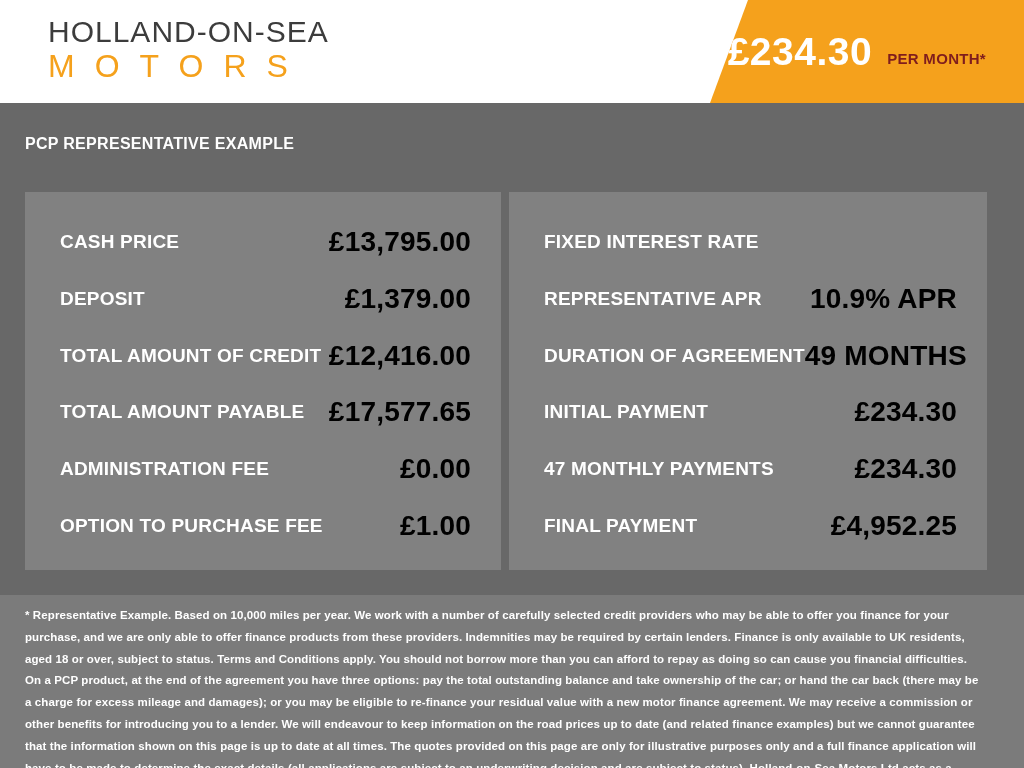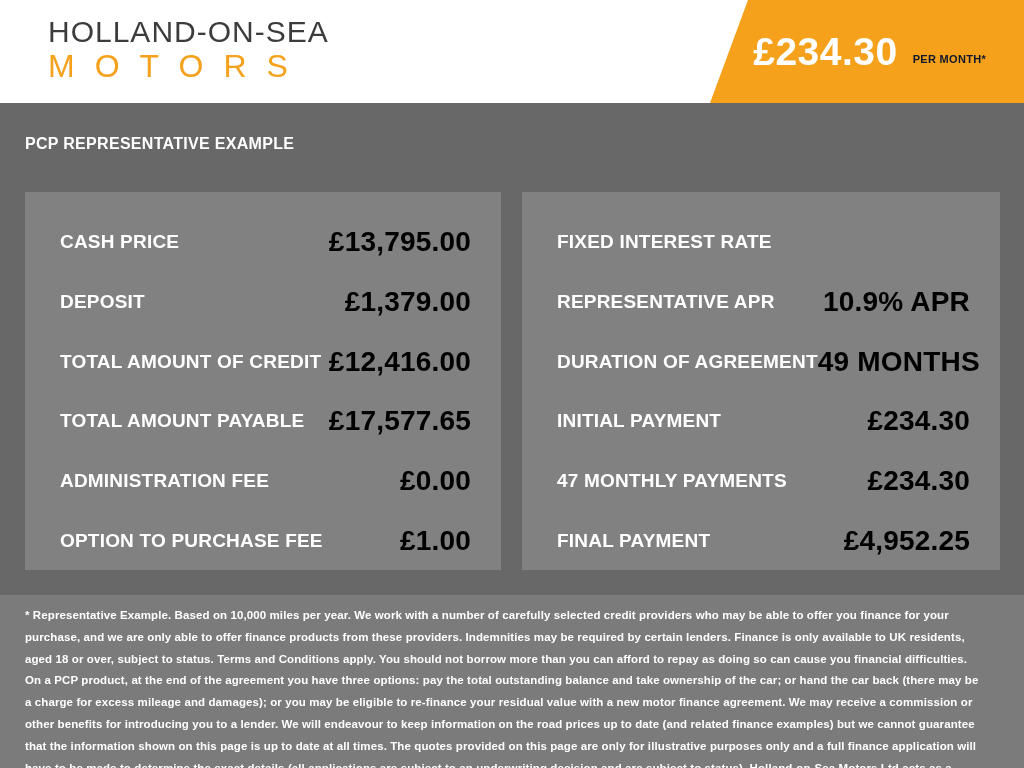--- a/index.html
+++ b/index.html
@@ -54,23 +54,23 @@
     box-sizing: border-box;
     padding-right: 38px;
   }
   .price-main {
     font-size: 39px;
     font-weight: 700;
     color: #ffffff;
     letter-spacing: 0.5px;
   }
   .price-suffix {
-    font-size: 11px;
-    font-weight: 700;
-    color: #0f172a;
+    font-size: 15px;
+    font-weight: 700;
+    color: #7f1d1d;
     margin-left: 15px;
     margin-top: 14px;
     letter-spacing: 0.3px;
   }
 
   
   .main {
     position: relative;
     width: 1024px;
     height: 492px;
@@ -84,27 +84,27 @@
     font-size: 16px;
     font-weight: 700;
     letter-spacing: 0.3px;
   }
   .panel {
     position: absolute;
     top: 89px;
     height: 378px;
     background: #818181;
     box-sizing: border-box;
-    padding: 30px 30px 9px 35px;
+    padding: 30px 30px 24px 35px;
     display: flex;
     flex-direction: column;
     justify-content: space-between;
   }
   .panel-left  { left: 25px;  width: 476px; }
-  .panel-right { left: 522px; width: 478px; }
+  .panel-right { left: 509px; width: 478px; }
   .finance-row {
     display: flex;
     justify-content: space-between;
     align-items: center;
     height: 40px;
   }
   .row-label {
     color: #ffffff;
     font-weight: 700;
     font-size: 19px;

